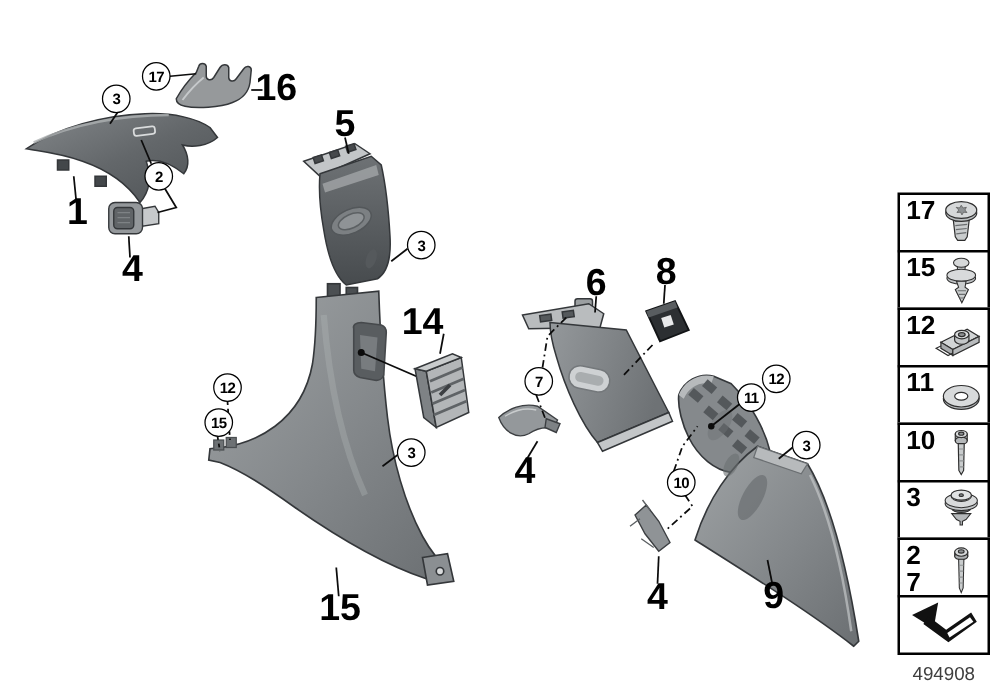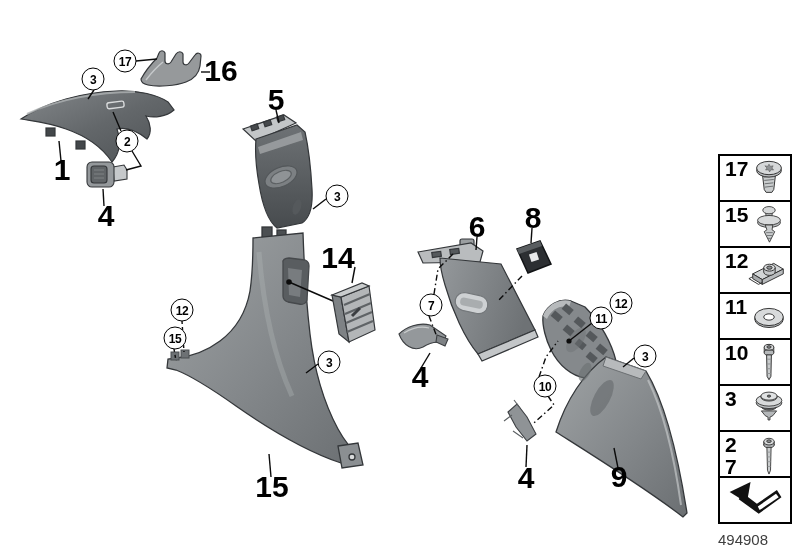--- a/index.html
+++ b/index.html
@@ -12,21 +12,21 @@
     border:1.8px solid #000;border-radius:50%;background:#fff;display:flex;align-items:center;
     justify-content:center;font-weight:bold;font-size:12px;color:#000;letter-spacing:-0.5px;}
   .legend{position:absolute;left:718px;top:154px;width:74px;}
   .legend-cell{box-sizing:border-box;width:74px;height:48px;border:2px solid #000;
     margin-top:-2px;background:#fff;position:relative;}
   .legend-cell:first-child{margin-top:0;}
   .legend-num{position:absolute;left:5px;top:2px;font-size:21px;font-weight:bold;color:#000;line-height:1;}
   .legend-num2{position:absolute;left:5px;top:24px;font-size:21px;font-weight:bold;color:#000;line-height:1;}
   .legend-icon{position:absolute;right:1px;top:2px;}
   .legend-icon-full{position:absolute;left:4px;top:3px;}
-  .diagram-number{position:absolute;left:718px;top:531px;width:74px;text-align:left;
+  .diagram-number{position:absolute;left:718px;top:531px;width:74px;text-align:center;
     font-size:15px;color:#3f3f3f;}
 </style>
 </head>
 <body>
 
 <div class="stage">
 
 <svg class="diagram-svg" width="800" height="560" viewBox="0 0 800 560">
   <defs>
     <linearGradient id="gA" x1="0" y1="0" x2="1" y2="1">

